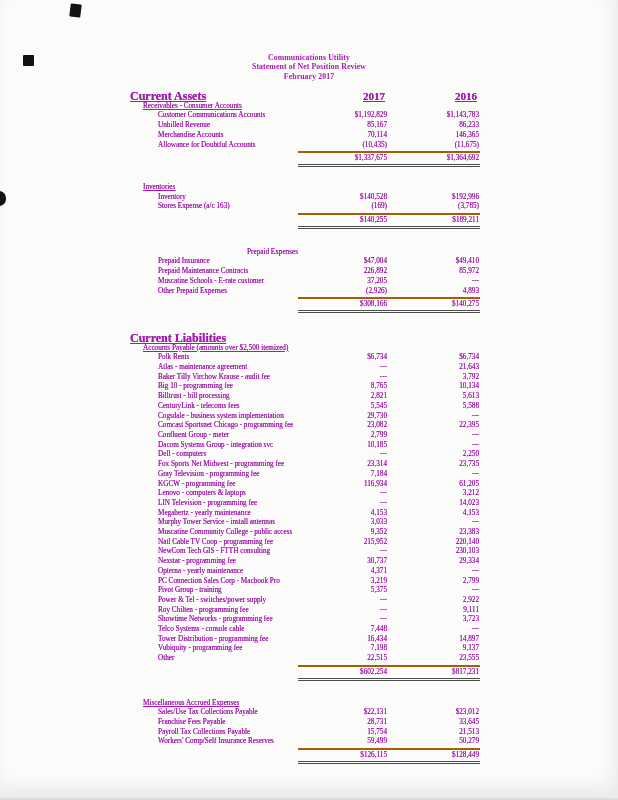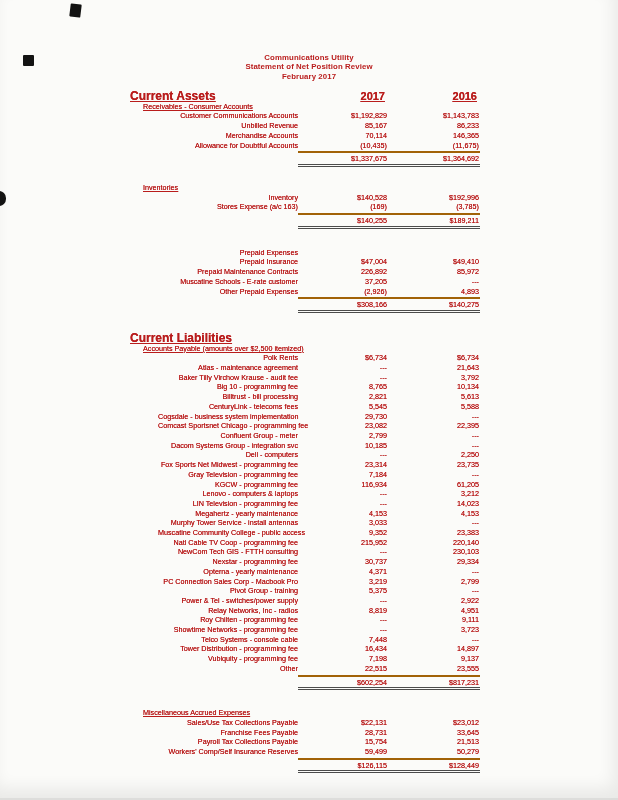--- a/index.html
+++ b/index.html
@@ -1,30 +1,30 @@
 <!DOCTYPE html>
 <html><head>
 <meta charset="utf-8">
 <style>
   html,body{margin:0;padding:0;background:#fbfbf9;}
   .page{position:relative;width:618px;height:800px;background:#fbfbf9;
-    font-family:Liberation Sans, sans-serif;color:#b91c1c;overflow:hidden;
+    font-family:Liberation Serif, serif;color:#a21caf;overflow:hidden;
     box-shadow:inset -5px -12px 16px rgba(0,0,0,0.07), inset 0 -2px 0 rgba(0,0,0,0.06);}
   .doc-header{position:absolute;top:53px;left:0;width:100%;text-align:center;
     font-size:7.8px;font-weight:bold;line-height:9.3px;letter-spacing:0.1px;}
   .statement{position:absolute;left:130px;top:92px;width:350px;font-size:7.2px;
     text-shadow:0 0 0.25px currentColor;}
   .row{display:grid;grid-template-columns:1fr 90px 92px;line-height:9.7px;}
   .row .label{white-space:nowrap;min-width:0;overflow:visible;}
   .row .amt{text-align:right;padding-right:1px;white-space:nowrap;}
   .row.colhead .label,.row.section .label{font-weight:bold;text-decoration:underline;font-size:12px;}
   .row.colhead .amt{font-weight:bold;text-decoration:underline;font-size:11px;padding-right:3px;}
   .row.sub .label{text-decoration:underline;padding-left:13px;}
   .row.sub2 .label{padding-left:13px;text-align:right;}
-  .row.item .label{padding-left:28px;text-align:right;}
+  .row.item .label{padding-left:28px;}
   .row.total{margin-top:1px;margin-bottom:2px;}
   .row.total .amt{border-top:2px solid #a16207;border-bottom:3px double #4c4c4c;
     padding-top:1px;}
   .gap{width:100%;}
   .artifact{position:absolute;background:#131313;}
   .artifact.a1{left:70px;top:4px;width:11px;height:13px;transform:rotate(7deg);border-radius:1px;}
   .artifact.a2{left:23px;top:55px;width:11px;height:11px;border-radius:1px;}
   .artifact.a3{left:-3px;top:191px;width:9px;height:15px;border-radius:0 7px 7px 0;}
 </style>
 </head>
@@ -264,25 +264,20 @@
         <div class="label">Pivot Group - training</div>
         <div class="amt c1">5,375</div>
         <div class="amt c2">---</div>
       </div>
       <div class="row item">
         <div class="label">Power &amp; Tel - switches/power supply</div>
         <div class="amt c1">---</div>
         <div class="amt c2">2,922</div>
       </div>
       <div class="row item">
-        <div class="label">Relay Networks, Inc - radios</div>
-        <div class="amt c1">8,819</div>
-        <div class="amt c2">4,951</div>
-      </div>
-      <div class="row item">
         <div class="label">Roy Chilten - programming fee</div>
         <div class="amt c1">---</div>
         <div class="amt c2">9,111</div>
       </div>
       <div class="row item">
         <div class="label">Showtime Networks - programming fee</div>
         <div class="amt c1">---</div>
         <div class="amt c2">3,723</div>
       </div>
       <div class="row item">

